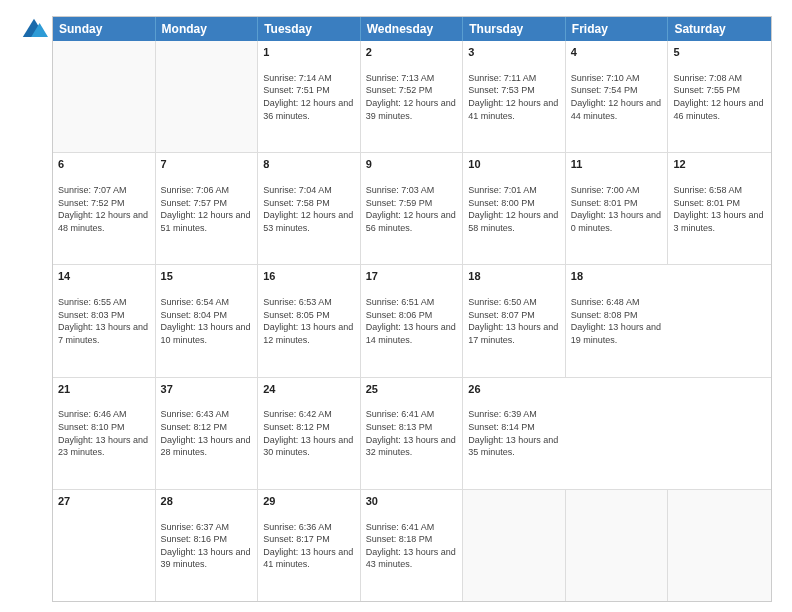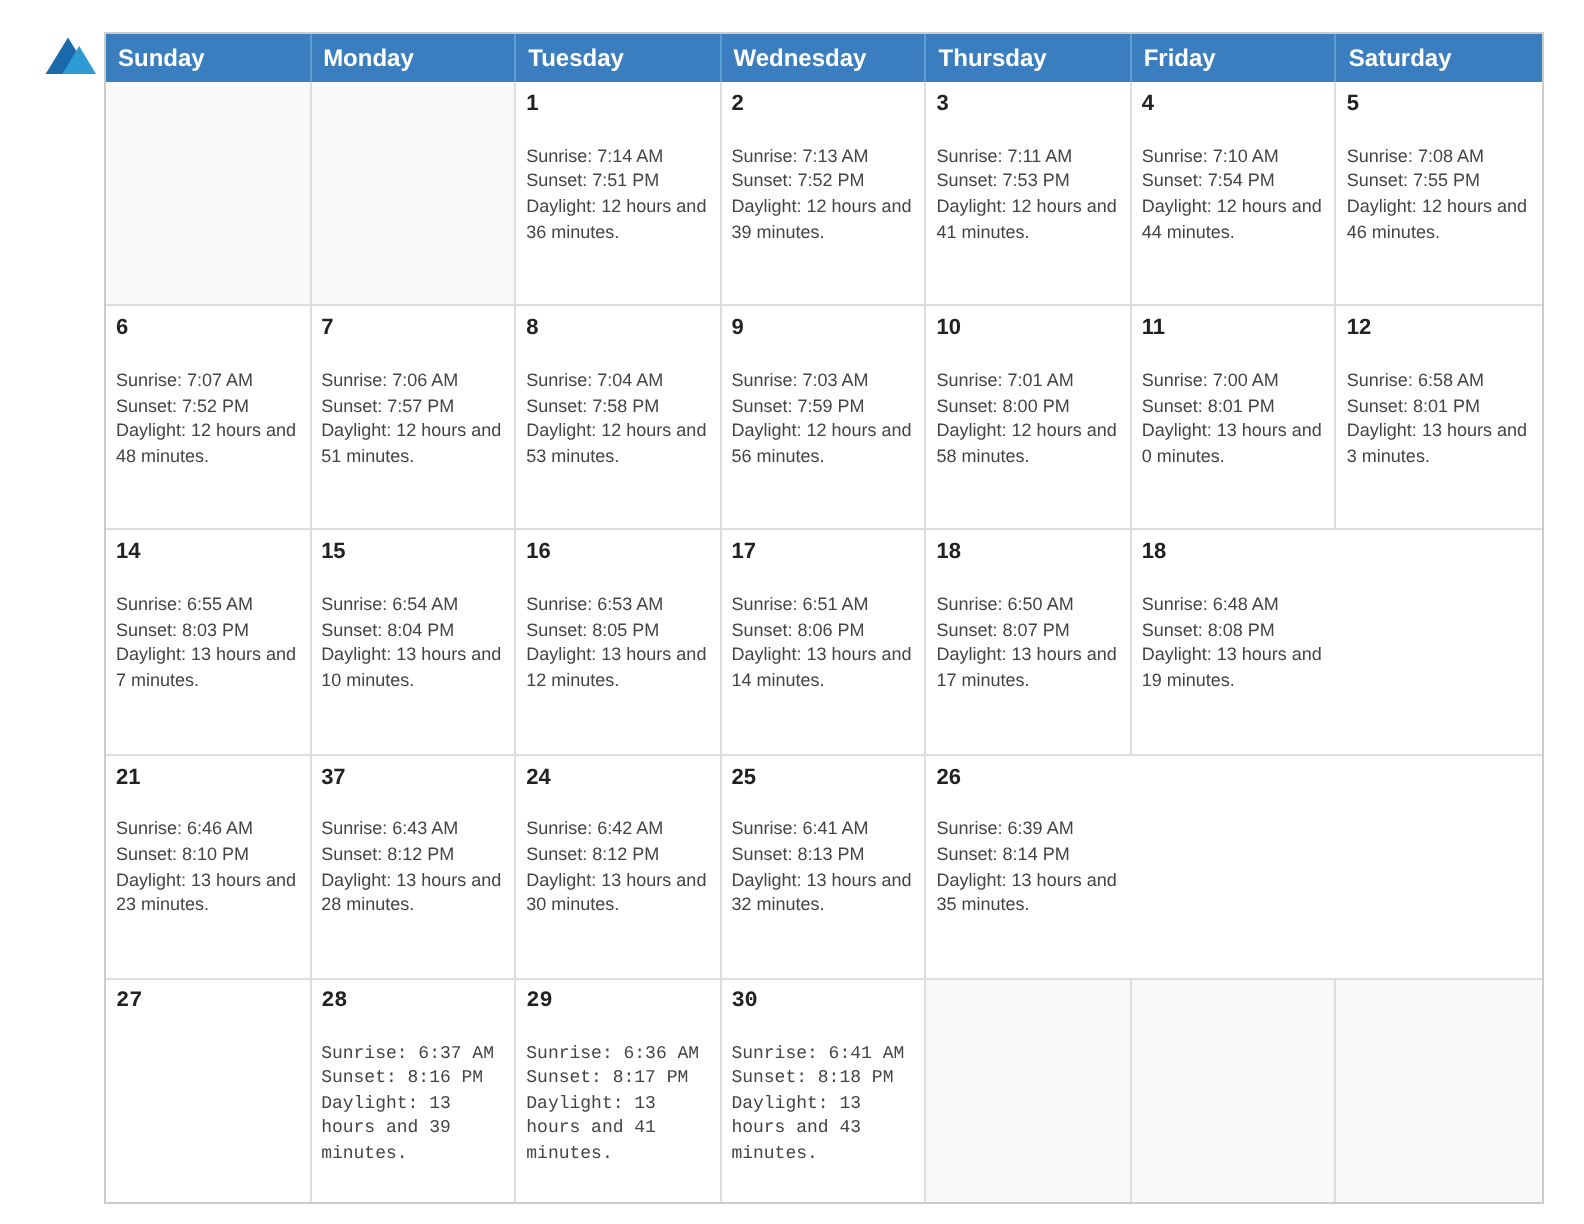--- a/index.html
+++ b/index.html
@@ -77,21 +77,21 @@
       flex: 1;
       display: flex;
       flex-direction: column;
     }
     .cal-row {
       display: grid;
       grid-template-columns: repeat(7, 1fr);
       flex: 1;
       border-bottom: 1px solid #ddd;
     }
-    .cal-row:last-child { border-bottom: none; font-family: Liberation Mono, monospace; }
+    .cal-row:last-child { border-bottom: none; }
     .cal-cell {
       border-right: 1px solid #ddd;
       padding: 4px 5px;
       font-size: 9.5px;
       color: #333;
       line-height: 1.35;
       vertical-align: top;
       min-height: 0;
       overflow: hidden;
     }

